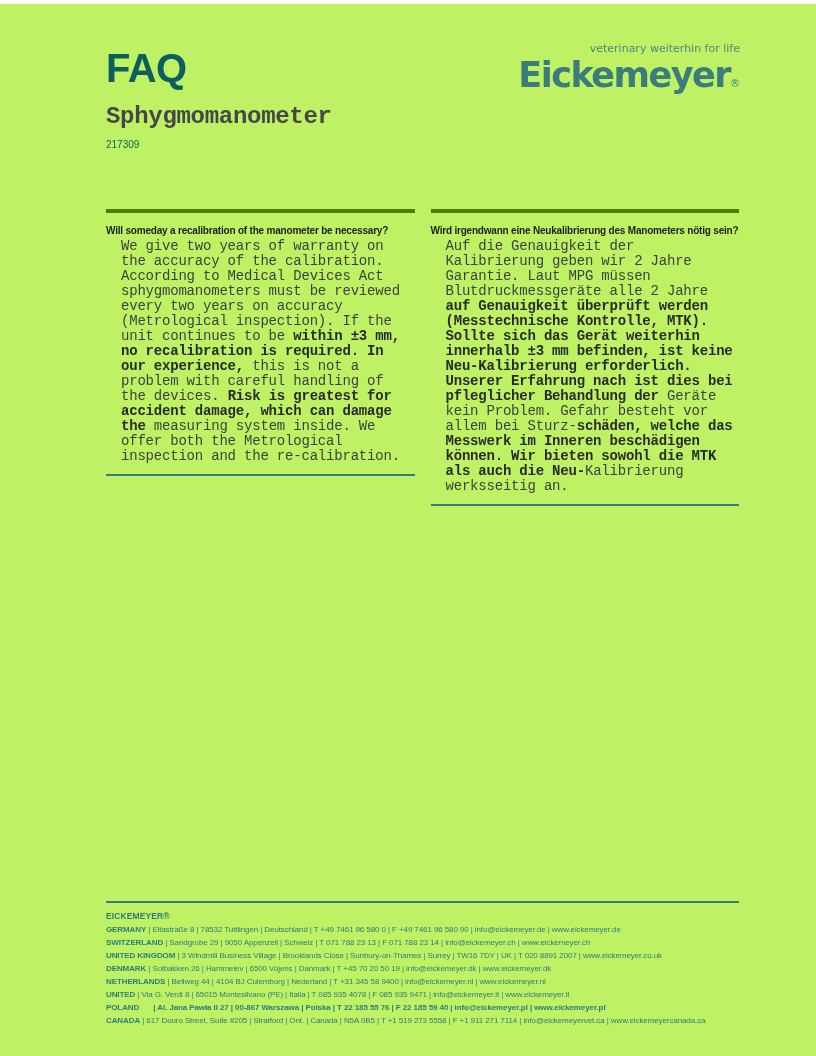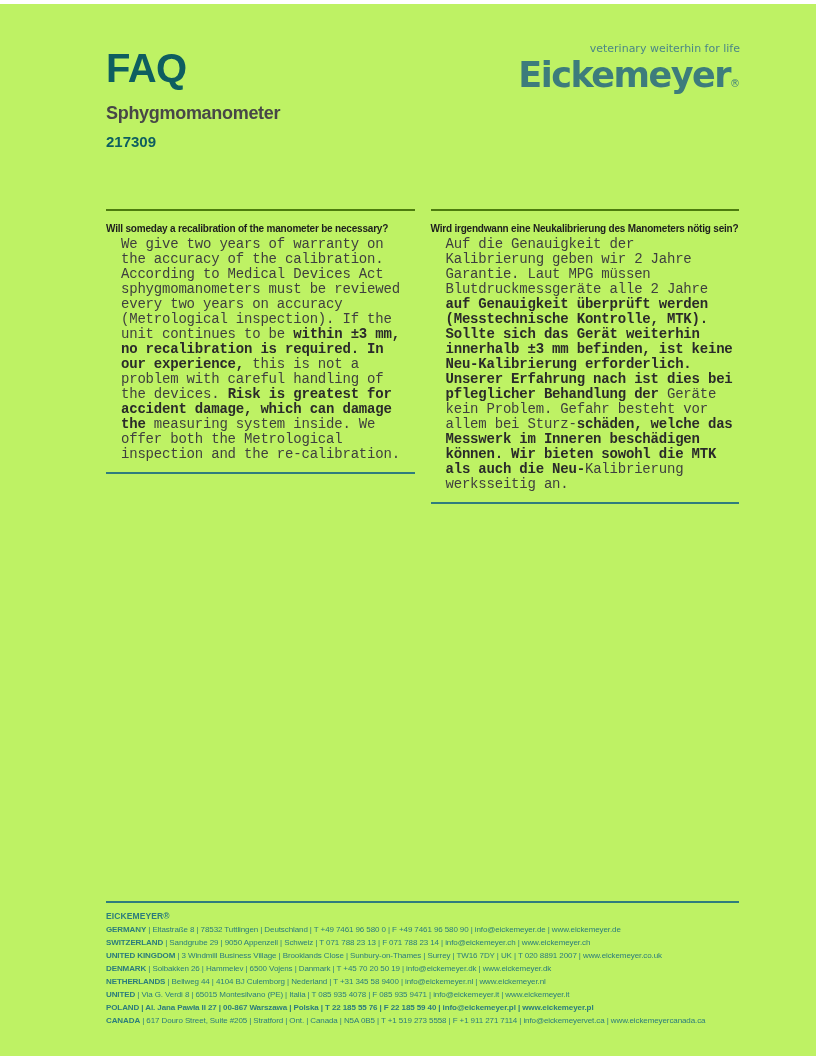--- a/index.html
+++ b/index.html
@@ -24,29 +24,30 @@
   }
   .faq-title {
     font-size: 40px;
     font-weight: 700;
     line-height: 1.1;
     color: #0e5e60;
     letter-spacing: -0.5px;
   }
   .product-title {
     margin-top: 13px;
-    font-size: 18px;
+    font-size: 24px;
     font-weight: 700;
     color: #474747;
     letter-spacing: -0.3px;
+    font-family: Liberation Mono, monospace;
   }
   .product-number {
     margin-top: 9px;
-    font-size: 15px;
-    font-weight: 700;
+    font-size: 10px;
+    font-weight: 400;
     color: #0e5e60;
   }
   .logo {
     text-align: right;
     margin-top: -4px;
   }
   .logo-tagline {
     font-family: "DejaVu Sans", sans-serif;
     font-size: 11px;
     color: #4c8786;
@@ -68,21 +69,21 @@
   }
 
   
   .columns {
     display: flex;
     gap: 16px;
     margin: 59px 77px 0 106px;
   }
   .col {
     flex: 1;
-    border-top: 2px solid #4d7c0f;
+    border-top: 4px solid #4d7c0f;
     padding-top: 10px;
   }
   .col-heading {
     font-size: 10px;
     font-weight: 700;
     line-height: 15px;
     color: #1d1d1d;
     letter-spacing: -0.2px;
   }
   .col-body {
@@ -117,21 +118,21 @@
     letter-spacing: 0.1px;
   }
   .f-row {
     font-size: 8px;
     line-height: 13px;
     letter-spacing: -0.1px;
     white-space: nowrap;
     overflow: hidden;
   }
   .f-country { font-weight: 700; }
-  .f-row.row-bold .f-rest { font-weight: 700; }
+  .f-row.row-bold .f-rest { font-weight: 700; padding-left: 12px; }
 </style>
 </head>
 <body>
 
 <div class="page">
 
   <div class="header">
     <div>
       <div class="faq-title">FAQ</div>
       <div class="product-title">Sphygmomanometer</div>

